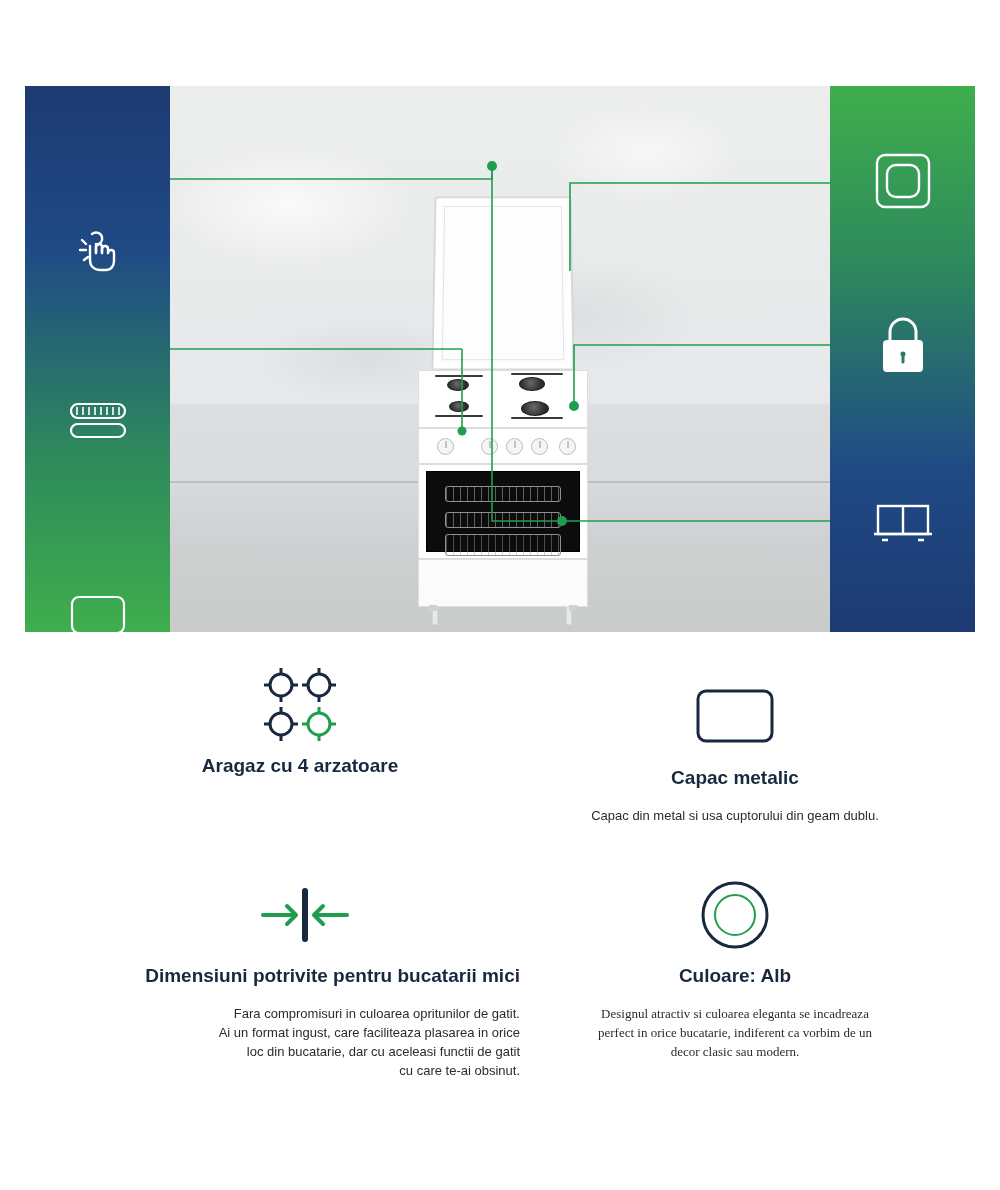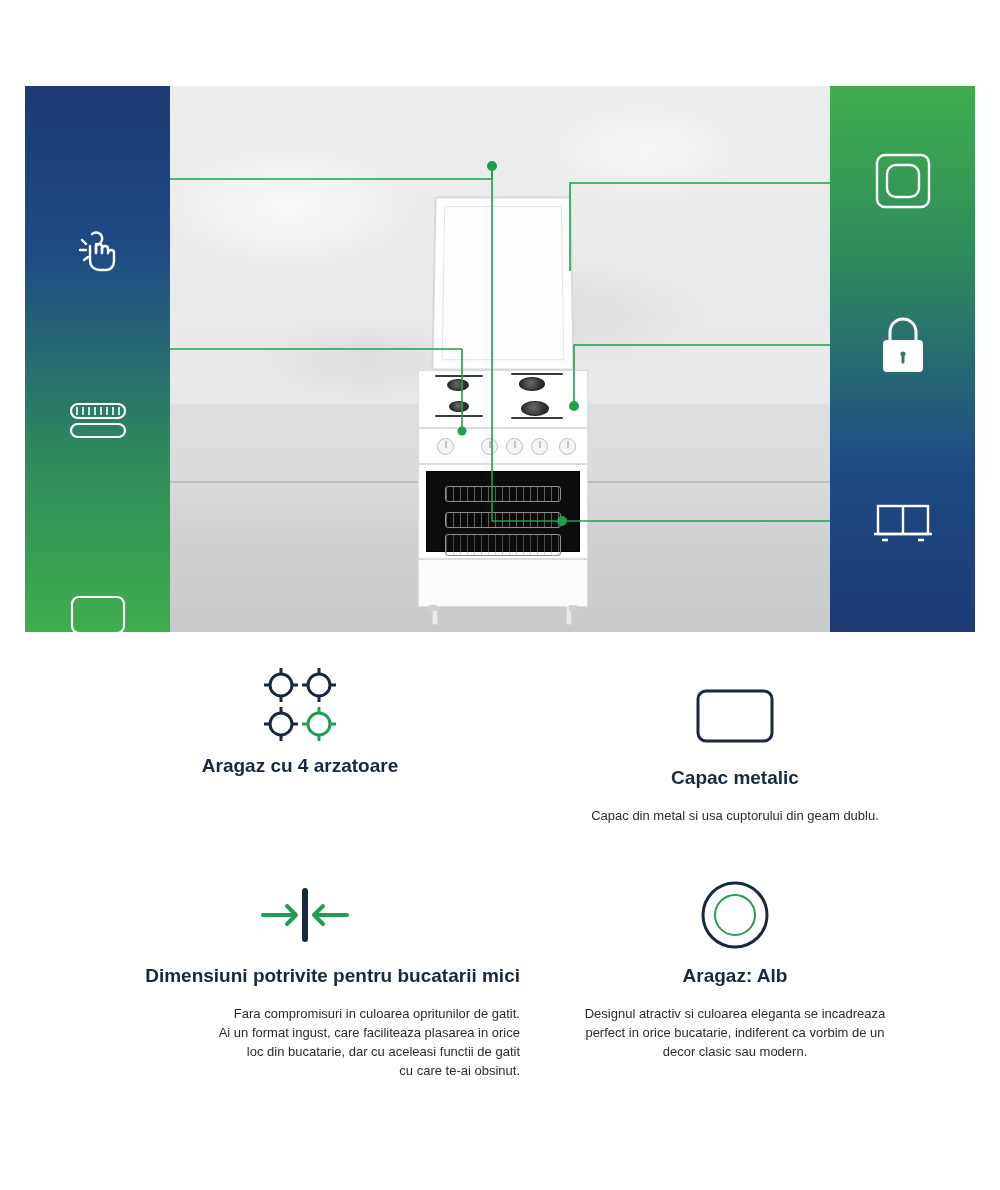--- a/index.html
+++ b/index.html
@@ -380,20 +380,20 @@
 cu care te-ai obsinut.</div>
     </div>
 
     <div class="feat f4">
       <div class="feat-icon">
         <svg width="70" height="70" viewBox="0 0 70 70" fill="none">
           <circle cx="35" cy="35" r="32" stroke="#17283f" stroke-width="3"></circle>
           <circle cx="35" cy="35" r="20" stroke="#1f9e4f" stroke-width="2"></circle>
         </svg>
       </div>
-      <div class="feat-title">Aragaz: Alb</div>
-      <div class="feat-desc" style="white-space: pre-line;">Designul atractiv si culoarea eleganta se incadreaza
+      <div class="feat-title">Culoare: Alb</div>
+      <div class="feat-desc" style="white-space: pre-line; font-family: Liberation Serif, serif;">Designul atractiv si culoarea eleganta se incadreaza
 perfect in orice bucatarie, indiferent ca vorbim de un
 decor clasic sau modern.</div>
     </div>
 
   </div>
 </div>
 
 </body></html>

